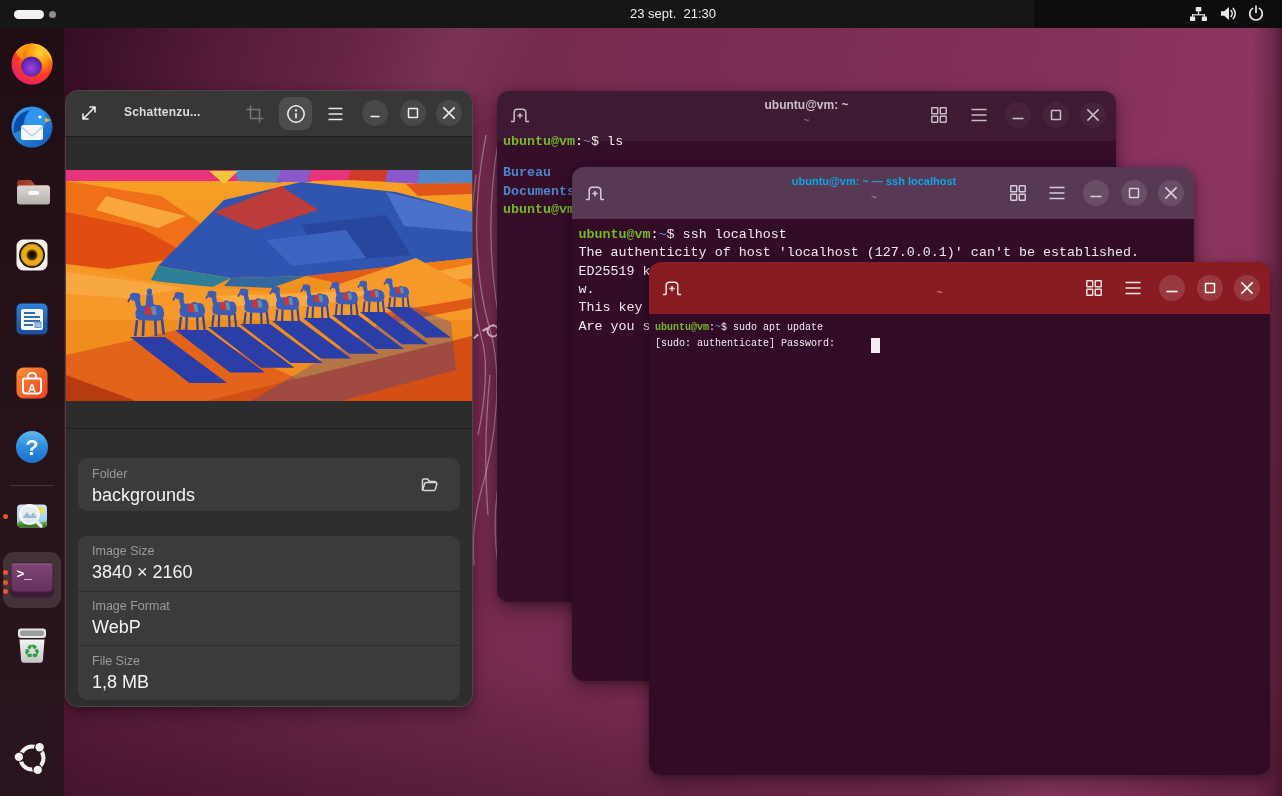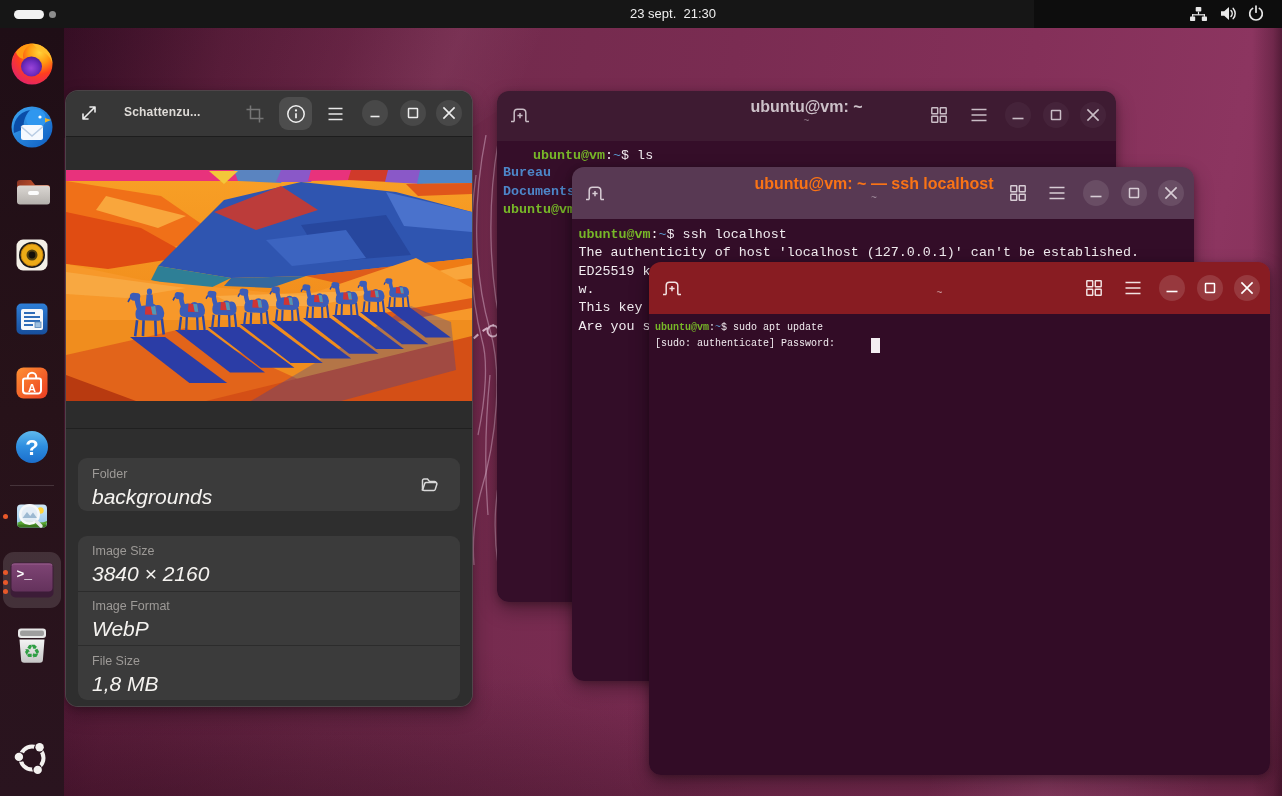--- a/index.html
+++ b/index.html
@@ -48,43 +48,43 @@
   .cbtn { position:absolute; width:26px; height:26px; border-radius:50%; top:9px; }
   #loupe .cbtn { background:rgba(255,255,255,0.085); }
   #infobtn { position:absolute; left:213px; top:6px; width:33px; height:33px; border-radius:9px; background:#4d4d4d; }
   #imgarea { position:absolute; left:0px; top:79px; width:406px; height:231px; overflow:hidden; }
 
   
   #panel { position:absolute; left:0; top:337px; width:406px; height:278px; background:#2e2e2e;
            border-top:1px solid #202020; border-radius:0 0 12px 12px; }
   .card { position:absolute; left:12px; width:382px; background:#3b3b3b; border-radius:9px; }
   .plabel { position:absolute; left:14px; color:#9d9a97; font-size:12.5px; }
-  .pvalue { position:absolute; left:14px; color:#f5f3f0; font-size:21px;font-style:italic; }
+  .pvalue { position:absolute; left:14px; color:#f5f3f0; font-size:18px; }
 
   
   .term { font-family:"Liberation Mono", monospace; }
   .thead { position:absolute; left:0; top:0; width:100%; border-radius:12px 12px 0 0; }
   .tbody { position:absolute; left:0; width:100%; border-radius:0 0 12px 12px; }
   .ttitle { position:absolute; width:100%; text-align:center; font-weight:bold; font-family:"Liberation Sans", sans-serif; }
   .tsub  { position:absolute; width:100%; text-align:center; font-family:"Liberation Sans", sans-serif; }
   .tline { position:absolute; white-space:pre; }
   .hicon { position:absolute; }
   .wbtn { position:absolute; width:26px; height:26px; border-radius:50%; top:11px; }
   .wbtn svg, .cbtn svg { position:absolute; left:0; top:0; }
 
   #t1 { left:497px; top:91px; width:619px; height:511px; z-index:10; }
   #t1 .thead { height:50px; background:#3e1b32; }
   #t1 .tbody { top:50px; height:461px; background:#350e29; }
-  #t1 .ttitle { top:7px; font-size:16px; color:#ccc0c8; }
+  #t1 .ttitle { top:7px; font-size:12px; color:#ccc0c8; }
   #t1 .tsub { top:24px; font-size:10px; color:rgba(204,192,200,0.55); }
 
   #t2 { left:572px; top:167px; width:622px; height:514px; z-index:20; }
   #t2 .thead { height:52px; background:#583953; }
   #t2 .tbody { top:52px; height:462px; background:#330d28; }
-  #t2 .ttitle { left:-9px; top:8px; font-size:16px; color:#f97316; }
+  #t2 .ttitle { left:-9px; top:8px; font-size:11px; color:#0ea5e9; }
   #t2 .tsub { left:-9px; top:25px; font-size:10px; color:rgba(222,212,219,0.55); }
 
   #t3 { left:649px; top:262px; width:621px; height:513px; z-index:30; }
   #t3 .thead { height:52px; background:#881c22; }
   #t3 .tbody { top:52px; height:461px; background:#320c26; }
   #t3 .ttitle { left:-20px; top:8px; font-size:14.5px; color:#ffffff; }
   #t3 .tsub { left:-20px; top:25px; font-size:10px; color:rgba(255,255,255,0.55); }
 
   .t13 { font-size:13.35px; line-height:18.3px; }
   .t11 { font-size:10px; line-height:16px; }
@@ -479,21 +479,21 @@
       <svg width="26" height="26" viewBox="0 0 26 26" stroke="#c9bcc5" fill="none" stroke-width="1.5">
           <rect x="8.5" y="8.5" width="9" height="9" rx="0.5"></rect>
         </svg>
     </div>
     <div class="wbtn" style="left:583px; background:rgba(255,255,255,0.04)">
       <svg width="26" height="26" viewBox="0 0 26 26" stroke="#c9bcc5" stroke-width="1.6">
           <path d="M7.4 7.4 l11.2 11.2 M18.6 7.4 l-11.2 11.2"></path>
         </svg>
     </div>
   </div>
-  <div class="tline t13" style="left:6px; top:56px;margin-left:30px;"><span class="gr">ubuntu@vm</span><span class="wh">:</span><span class="tl">~</span><span class="wh">$ ls</span></div>
+  <div class="tline t13" style="left:6px; top:42px;"><span class="gr">ubuntu@vm</span><span class="wh">:</span><span class="tl">~</span><span class="wh">$ ls</span></div>
   <div class="tline t13 bl" style="left:6px; top:73.3px;">Bureau</div>
   <div class="tline t13 bl" style="left:6px; top:91.6px;">Documents</div>
   <div class="tline t13" style="left:6px; top:109.9px;"><span class="gr">ubuntu@vm</span><span class="wh">:</span><span class="tl">~</span><span class="wh">$</span></div>
 </div>
 
 <div id="t2" class="win term">
   <div class="tbody"></div>
   <div class="thead">
     <div class="ttitle">ubuntu@vm: ~ — ssh localhost</div>
     <div class="tsub">~</div>

